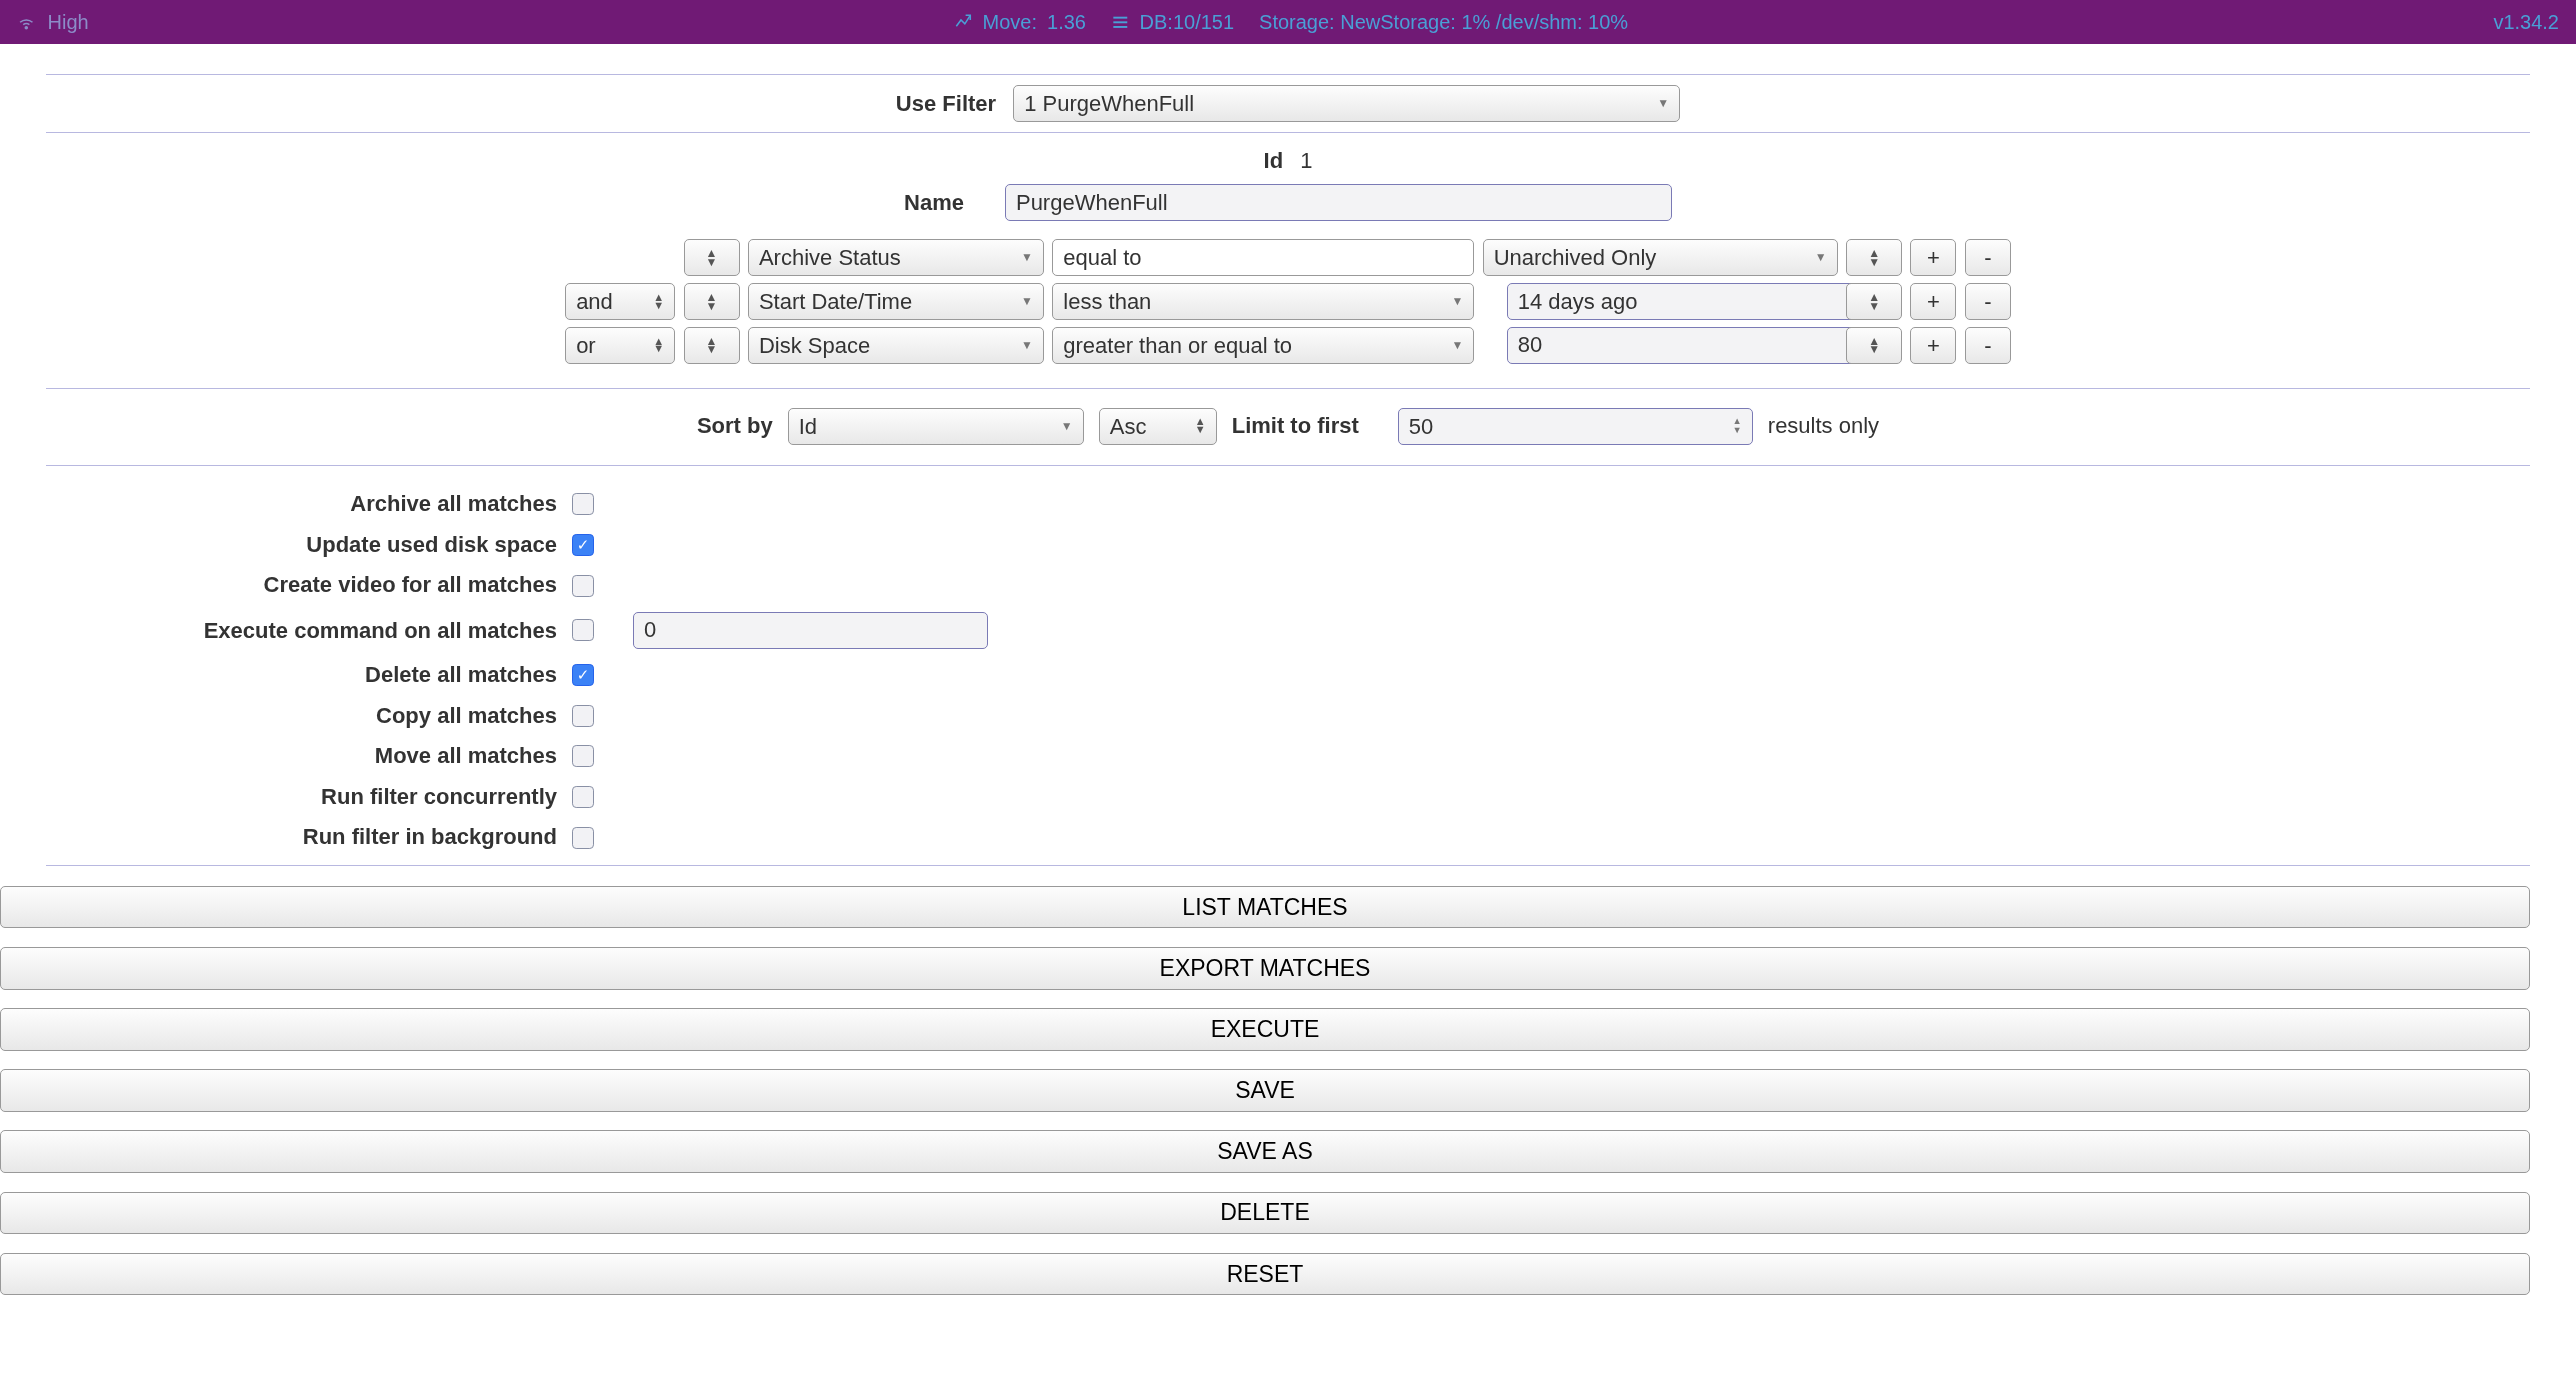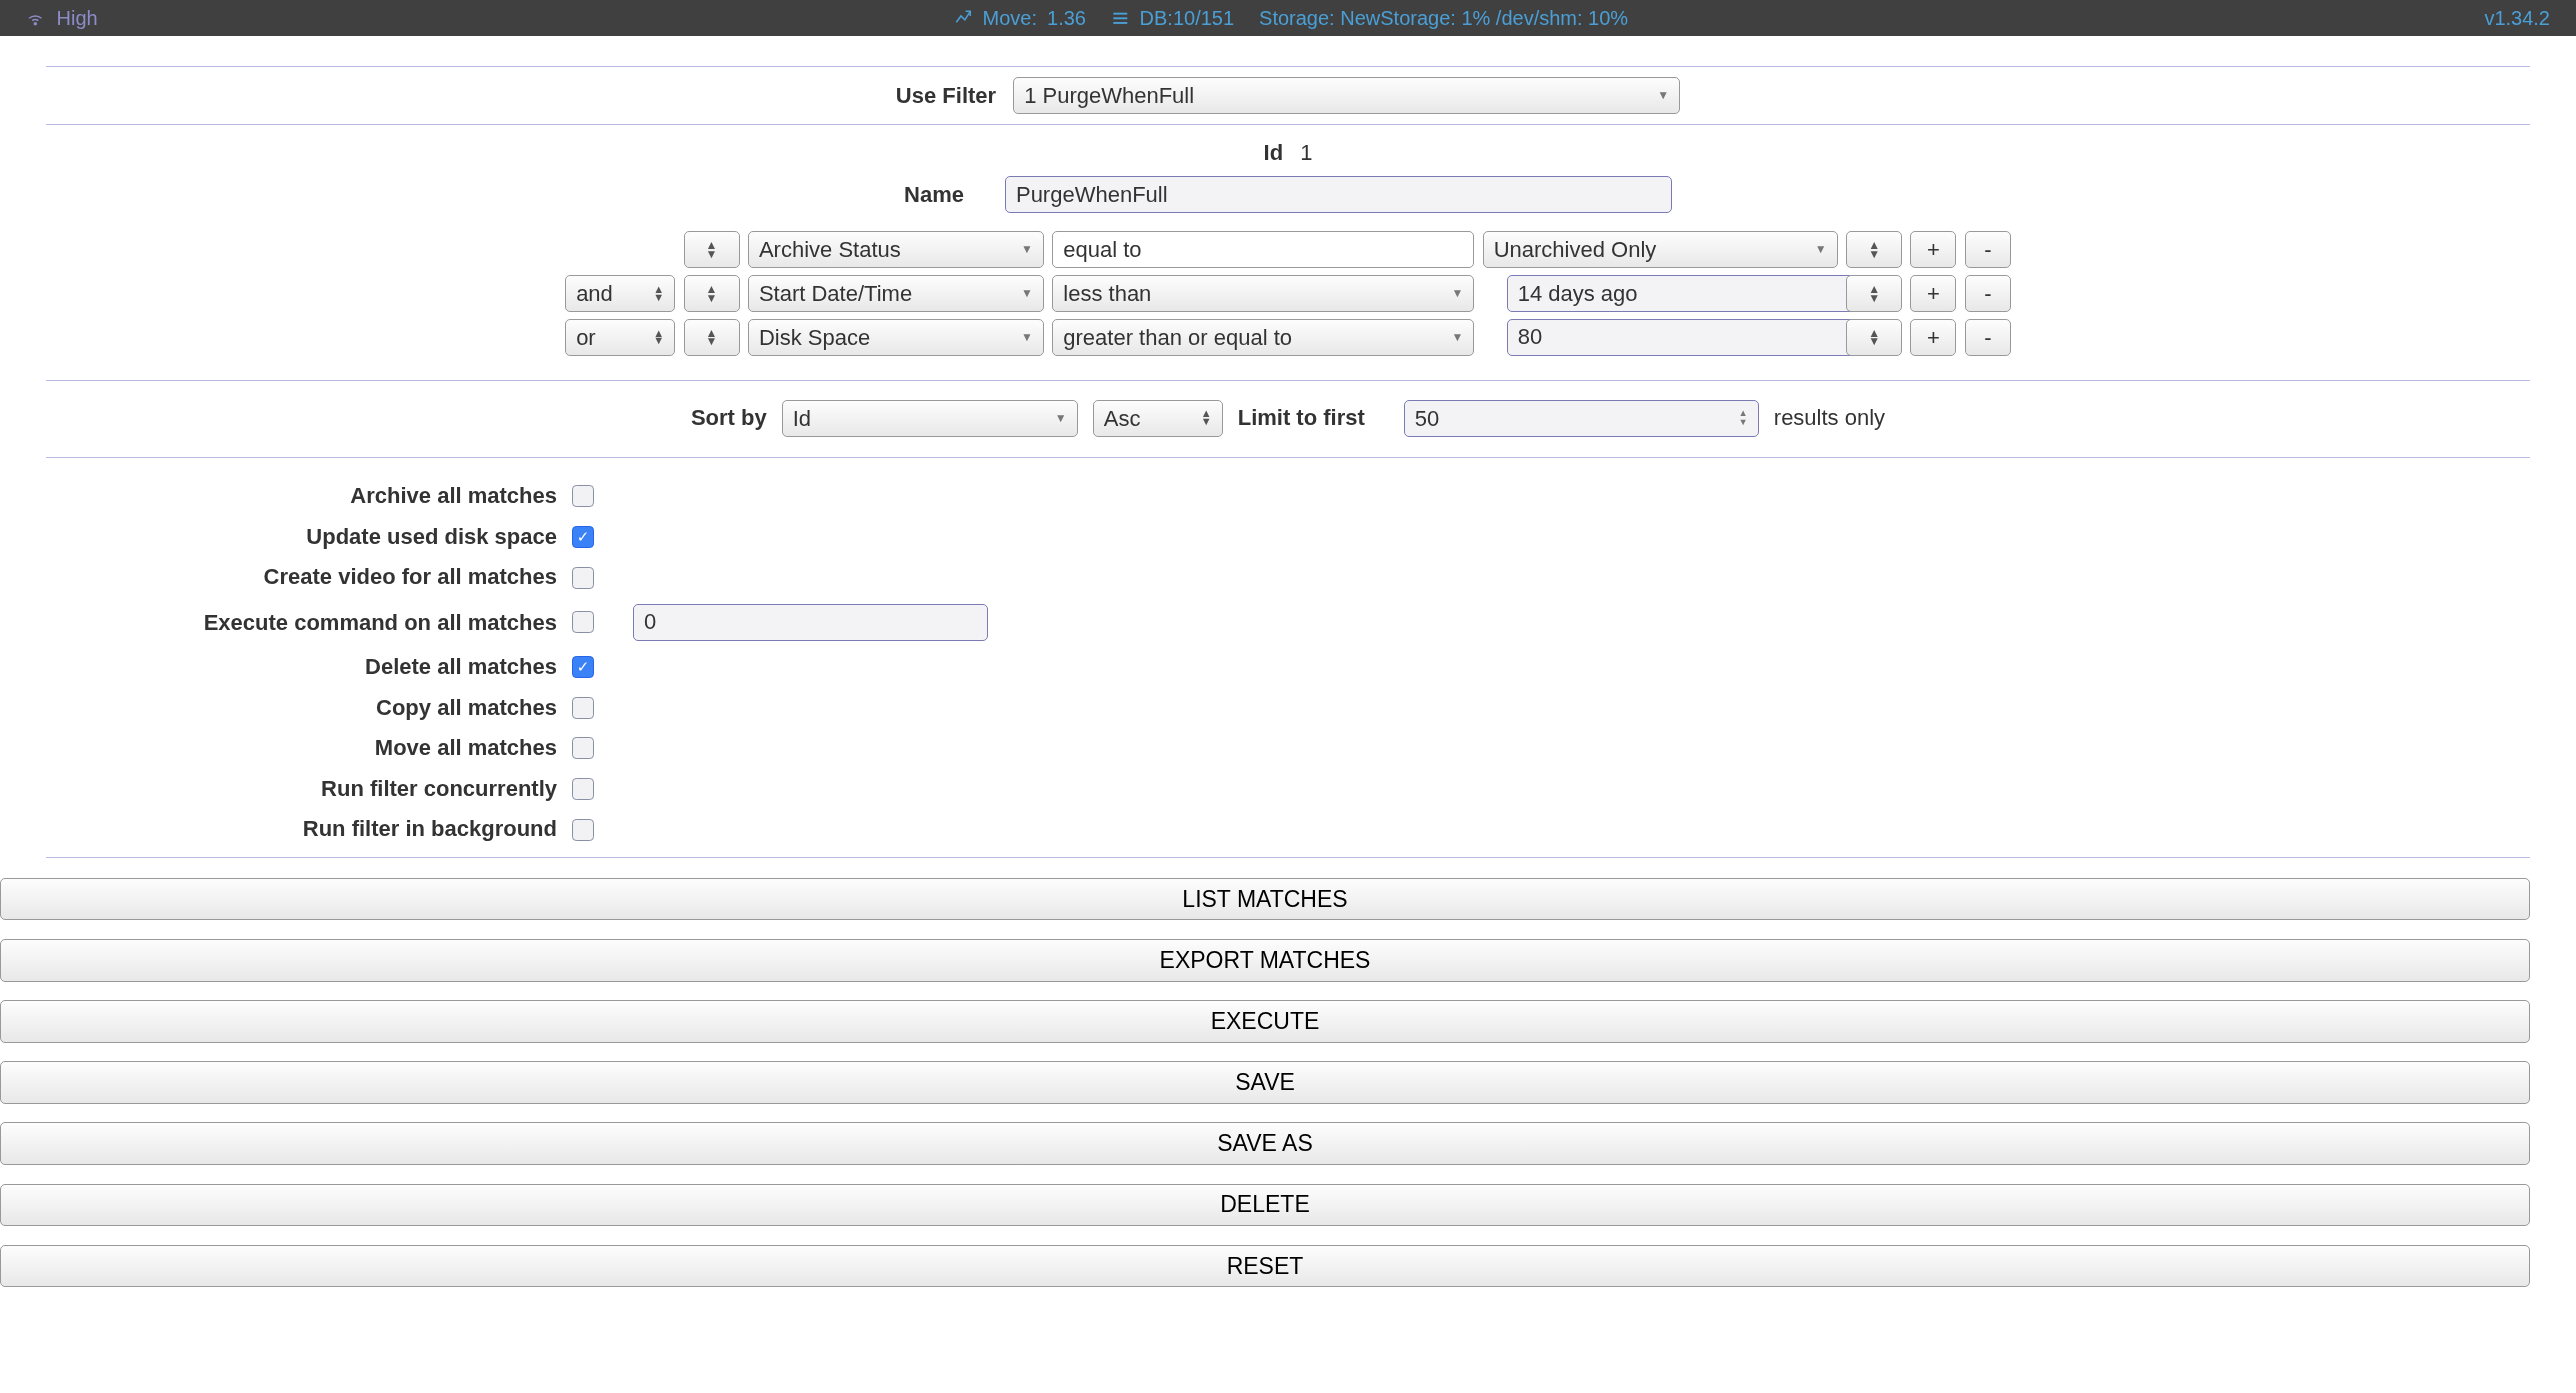--- a/index.html
+++ b/index.html
@@ -5,25 +5,25 @@
 * { box-sizing: border-box; margin: 0; padding: 0; }
 body {
   font-family: Verdana, Arial, sans-serif;
   font-size: 22px;
   color: #333;
   background: #ffffff;
   width: 2576px;
 }
 
 .topbar {
-  background: #404040;
-  height: 36px;
-  display: flex;
-  align-items: center;
-  padding: 0 26px;
+  background: #701a75;
+  height: 44px;
+  display: flex;
+  align-items: center;
+  padding: 0 17px;
   font-size: 20px;
 }
 .topbar-left {
   display: flex;
   align-items: center;
   gap: 12px;
   color: #8c8cc8;
 }
 .topbar-center {
   flex: 1;
@@ -344,21 +344,21 @@
 </div>
 
 <hr class="sep">
 
 <div class="sortrow">
   <span class="label-bold">Sort by</span>
   <div class="select" style="width:296px;">
         <span>Id</span>
         <span class="caret">▼</span>
       </div>
-  <div class="select" style="width:130px;">
+  <div class="select" style="width:118px;">
         <span>Asc</span>
         <span class="dcaret">
           <span>▲</span>
           <span>▼</span>
         </span>
       </div>
   <span class="label-bold">Limit to first</span>
   <div class="num-input" style="width:355px;">
         <span>50</span>
         <span class="spin">

